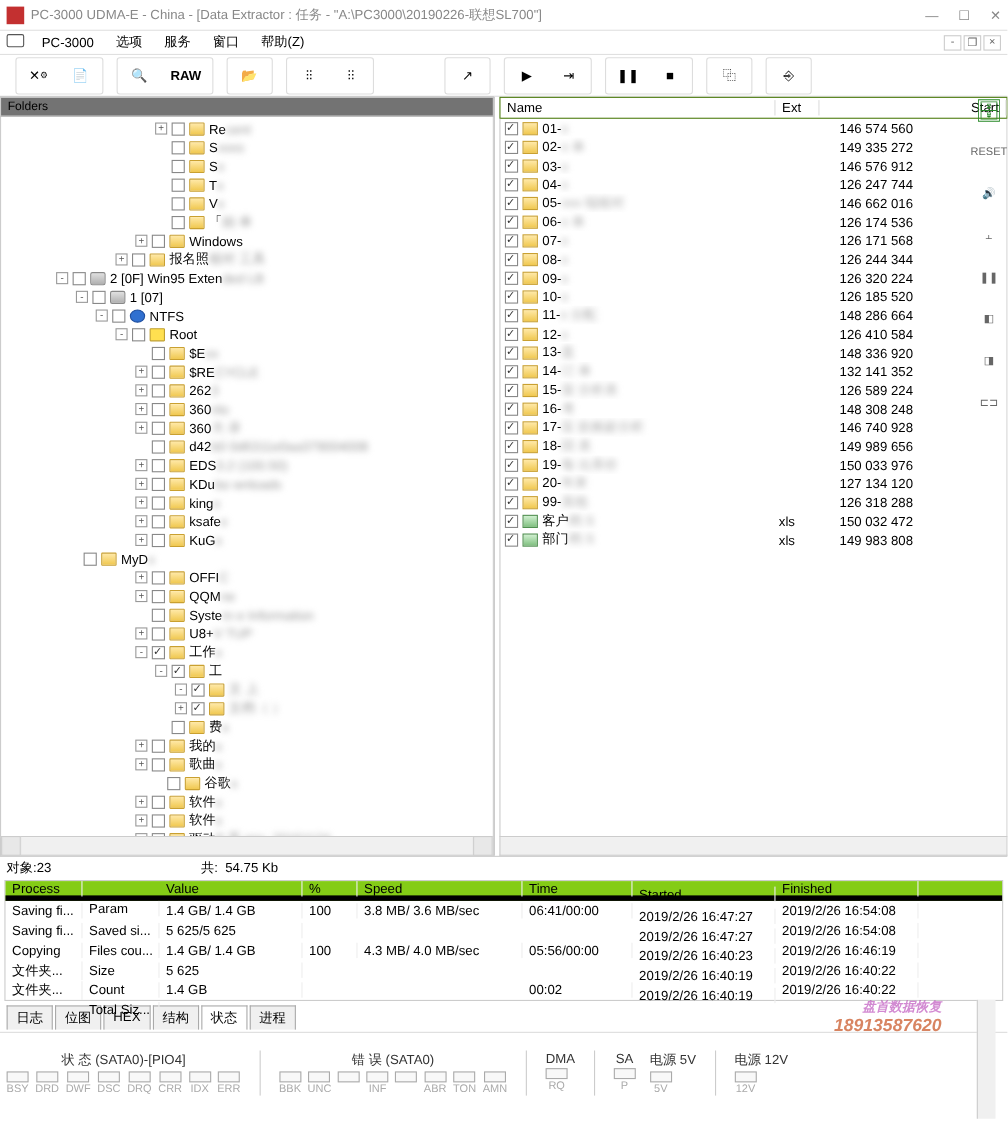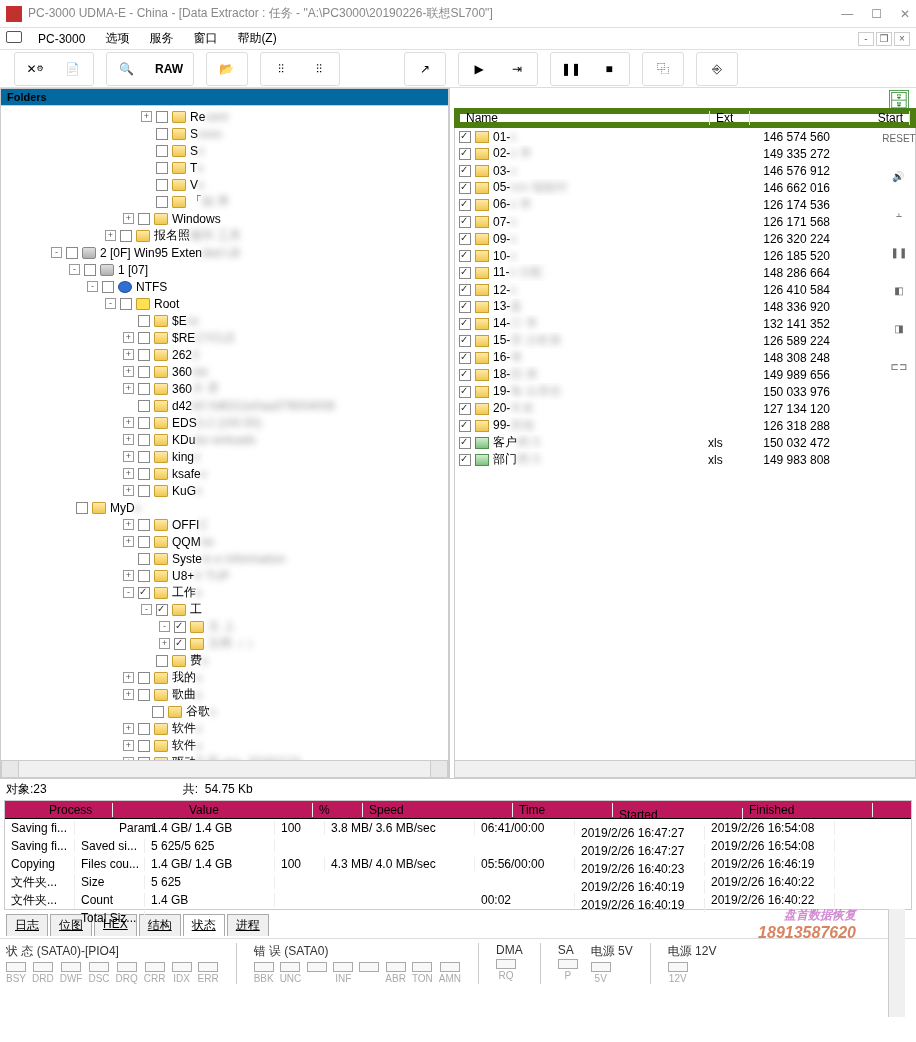--- a/index.html
+++ b/index.html
@@ -18,39 +18,39 @@
 .menubar .mdi-btns span { width: 16px; height: 14px; border: 1px solid #ccc; display: flex; align-items: center; justify-content: center; font-size: 10px; color: #666; }
 
 .toolbar { height: 38px; border-bottom: 1px solid #ddd; display: flex; align-items: center; padding: 0 4px; gap: 2px; }
 .toolbar .grp { display: flex; gap: 2px; border: 1px solid #ddd; border-radius: 3px; padding: 2px; }
 .toolbar .btn { width: 36px; height: 28px; display: flex; align-items: center; justify-content: center; border-radius: 2px; }
 .toolbar .btn.wide { width: 44px; font-weight: bold; }
 .toolbar .sep { width: 8px; }
 
 .content { display: flex; height: 690px; }
 .left-panel { width: 450px; display: flex; flex-direction: column; border-right: 1px solid #ccc; }
-.panel-header { background: #0369a1; border: 1px solid #ccc; padding: 2px 6px; height: 18px; font-size: 11px; font-weight: bold; }
+.panel-header { background: #737373; border: 1px solid #ccc; padding: 2px 6px; height: 18px; font-size: 11px; }
 .tree { flex: 1; overflow: auto; border: 1px solid #ccc; border-top: none; padding: 2px 0; font-size: 11px; position: relative; }
 .tree-row { display: flex; align-items: center; height: 17px; white-space: nowrap; }
 .tree-row .exp { width: 11px; height: 11px; border: 1px solid #999; display: flex; align-items: center; justify-content: center; font-size: 9px; line-height: 1; margin-right: 4px; color: #555; }
 .tree-row .noexp { width: 11px; margin-right: 4px; }
 .tree-row .chk { width: 12px; height: 12px; border: 1px solid #888; margin-right: 4px; position: relative; }
 .tree-row .chk.checked::after { content: "✓"; position: absolute; font-size: 10px; top: -2px; left: 0; color: #333; }
 .tree-row .fld { width: 14px; height: 12px; background: linear-gradient(#ffe9a8, #f0c850); border: 1px solid #c9a030; margin-right: 4px; border-radius: 1px; }
 .tree-row .fld.drive { background: linear-gradient(#e0e0e0, #b0b0b0); border-color: #888; border-radius: 2px; }
 .tree-row .fld.ntfs { background: #3070d0; border-color: #2050a0; border-radius: 50%; }
 .tree-row .fld.root { background: #ffe050; border-color: #c0a030; }
 .tree-row .blur { filter: blur(3px); color: #999; }
 .tree-scroll-h { height: 17px; background: #f0f0f0; border: 1px solid #ccc; border-top: none; position: relative; }
 .tree-scroll-h::before, .tree-scroll-h::after { content: ""; position: absolute; width: 16px; height: 100%; background: #e8e8e8; border: 1px solid #ccc; top: -1px; }
 .tree-scroll-h::before { left: 0; }
 .tree-scroll-h::after { right: 0; }
 
 .right-panel { flex: 1; display: flex; flex-direction: column; margin-left: 4px; }
-.list-header { display: flex; background: #fff; border: 6px solid #4d7c0f; height: 20px; align-items: center; font-size: 11px; margin-top: 20px; }
+.list-header { display: flex; background: #fff; border: 1px solid #4d7c0f; height: 20px; align-items: center; font-size: 11px; }
 .list-header .col { border-right: 1px solid #ddd; padding: 0 6px; }
 .list-body { flex: 1; border: 1px solid #ccc; border-top: none; overflow: auto; font-size: 11px; }
 .list-row { display: flex; align-items: center; height: 17px; padding-left: 4px; }
 .list-row .chk { width: 12px; height: 12px; border: 1px solid #888; margin-right: 4px; position: relative; }
 .list-row .chk::after { content: "✓"; position: absolute; font-size: 10px; top: -2px; left: 0; color: #333; }
 .list-row .fld { width: 14px; height: 12px; background: linear-gradient(#ffe9a8, #f0c850); border: 1px solid #c9a030; margin-right: 4px; }
 .list-row .fld.xls { background: linear-gradient(#d0f0d0, #80c080); border-color: #509050; }
 .list-row .name { width: 215px; overflow: hidden; }
 .list-row .name .blur { filter: blur(3px); color: #aaa; }
 .list-row .ext { width: 40px; }
@@ -58,40 +58,40 @@
 .list-scroll-h { height: 17px; background: #f0f0f0; border: 1px solid #ccc; border-top: none; }
 
 .side-tools { position: absolute; right: 2px; top: 88px; width: 30px; display: flex; flex-direction: column; gap: 14px; align-items: center; }
 .side-tools .tbtn { width: 24px; height: 24px; display: flex; align-items: center; justify-content: center; font-size: 10px; color: #666; }
 
 .statusline { height: 18px; border-top: 1px solid #ccc; display: flex; padding: 2px 6px; font-size: 11px; }
 .statusline .cell { margin-right: 40px; }
 
 .progress-table { border: 1px solid #ccc; margin: 4px; }
 .progress-table .hdr, .progress-table .row { display: flex; height: 18px; align-items: center; font-size: 11px; }
-.progress-table .hdr { background: #be185d; border-bottom: 1px solid #000000; justify-content: center; }
+.progress-table .hdr { background: #84cc16; border-bottom: 5px solid #000000; }
 .progress-table .c { padding: 0 6px; border-right: 1px solid #eee; overflow: hidden; white-space: nowrap; }
 .progress-table .c1 { width: 70px; }
 .progress-table .c2 { width: 70px; margin-top: 36px; }
 .progress-table .c3 { width: 130px; }
 .progress-table .c4 { width: 50px; }
 .progress-table .c5 { width: 150px; }
 .progress-table .c6 { width: 100px; }
 .progress-table .c7 { width: 130px; margin-top: 10px; }
 .progress-table .c8 { width: 130px; }
 .progress-table .scrollv { width: 17px; background: #f0f0f0; border-left: 1px solid #ccc; position: absolute; right: 6px; height: 108px; }
 
 .watermark { position: absolute; right: 60px; bottom: 100px; text-align: right; font-size: 18px; font-weight: bold; color: rgba(180,60,180,0.6); font-style: italic; pointer-events: none; }
 .watermark .phone { color: rgba(200,80,30,0.7); font-size: 16px; }
 
-.tabs { display: flex; margin: 2px 6px; gap: 2px; font-size: 11px; text-decoration: underline; }
+.tabs { display: flex; margin: 2px 6px; gap: 2px; font-size: 11px; }
 .tabs .tab { border: 1px solid #aaa; padding: 2px 8px; background: #f0f0f0; border-bottom: none; }
 .tabs .tab.active { background: #fff; }
 
-.bottom-status { display: flex; padding: 4px 6px; gap: 13px; font-size: 11px; border-top: 1px solid #ddd; flex-wrap: wrap; }
+.bottom-status { display: flex; padding: 16px 6px; gap: 13px; font-size: 11px; border-top: 1px solid #ddd; flex-wrap: wrap; text-align: center; }
 .status-group { display: flex; flex-direction: column; gap: 2px; }
 .status-group .title { color: #333; }
 .led-row { display: flex; gap: 6px; }
 .led { display: flex; flex-direction: column; align-items: center; gap: 1px; }
 .led .box { width: 20px; height: 10px; border: 1px solid #aaa; background: #f8f8f8; }
 .led .lbl { font-size: 10px; color: #aaa; }
 .status-sep { width: 1px; background: #ccc; margin: 0 4px; }
 </style>
 </head>
 <body>
@@ -463,20 +463,27 @@
         <div class="list-row">
           <span class="chk"></span>
     <span class="fld fld"></span>
     <span class="name">03-<span class="blur">x</span></span>
     <span class="ext"></span>
     <span class="start">146 576 912</span>
         </div>
         <div class="list-row">
           <span class="chk"></span>
     <span class="fld fld"></span>
+    <span class="name">04-<span class="blur">x</span></span>
+    <span class="ext"></span>
+    <span class="start">126 247 744</span>
+        </div>
+        <div class="list-row">
+          <span class="chk"></span>
+    <span class="fld fld"></span>
     <span class="name">05-<span class="blur">xxx   端核对</span></span>
     <span class="ext"></span>
     <span class="start">146 662 016</span>
         </div>
         <div class="list-row">
           <span class="chk"></span>
     <span class="fld fld"></span>
     <span class="name">06-<span class="blur">x   单</span></span>
     <span class="ext"></span>
     <span class="start">126 174 536</span>
@@ -484,20 +491,27 @@
         <div class="list-row">
           <span class="chk"></span>
     <span class="fld fld"></span>
     <span class="name">07-<span class="blur">x</span></span>
     <span class="ext"></span>
     <span class="start">126 171 568</span>
         </div>
         <div class="list-row">
           <span class="chk"></span>
     <span class="fld fld"></span>
+    <span class="name">08-<span class="blur">x</span></span>
+    <span class="ext"></span>
+    <span class="start">126 244 344</span>
+        </div>
+        <div class="list-row">
+          <span class="chk"></span>
+    <span class="fld fld"></span>
     <span class="name">09-<span class="blur">x</span></span>
     <span class="ext"></span>
     <span class="start">126 320 224</span>
         </div>
         <div class="list-row">
           <span class="chk"></span>
     <span class="fld fld"></span>
     <span class="name">10-<span class="blur">x</span></span>
     <span class="ext"></span>
     <span class="start">126 185 520</span>
@@ -536,20 +550,27 @@
     <span class="name">15-<span class="blur">营   分析表</span></span>
     <span class="ext"></span>
     <span class="start">126 589 224</span>
         </div>
         <div class="list-row">
           <span class="chk"></span>
     <span class="fld fld"></span>
     <span class="name">16-<span class="blur">考</span></span>
     <span class="ext"></span>
     <span class="start">148 308 248</span>
+        </div>
+        <div class="list-row">
+          <span class="chk"></span>
+    <span class="fld fld"></span>
+    <span class="name">17-<span class="blur">应   款账龄分析</span></span>
+    <span class="ext"></span>
+    <span class="start">146 740 928</span>
         </div>
         <div class="list-row">
           <span class="chk"></span>
     <span class="fld fld"></span>
     <span class="name">18-<span class="blur">回   表</span></span>
     <span class="ext"></span>
     <span class="start">149 989 656</span>
         </div>
         <div class="list-row">
           <span class="chk"></span>

